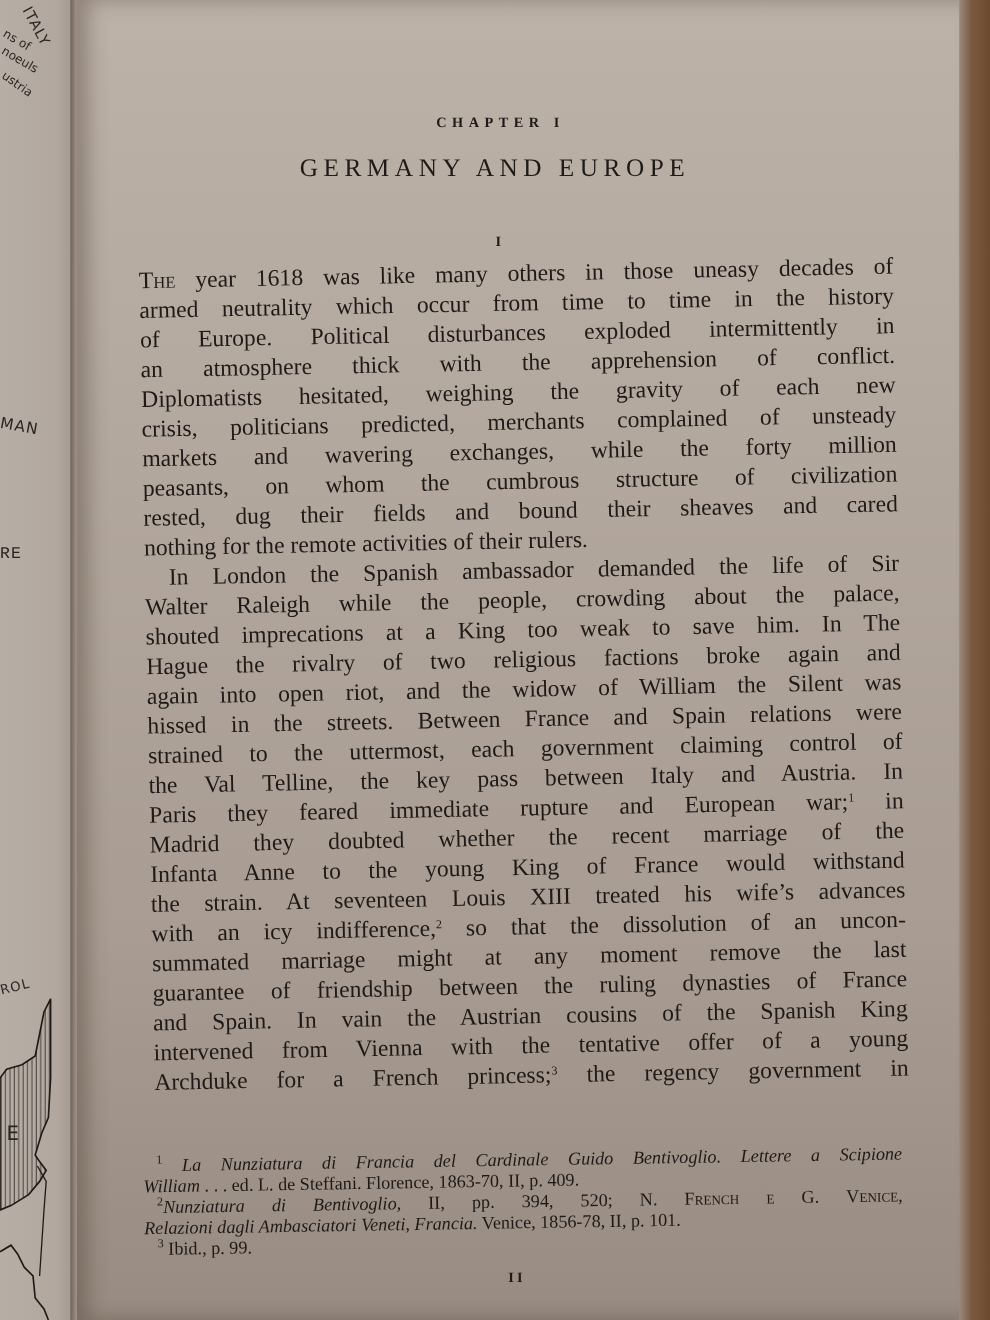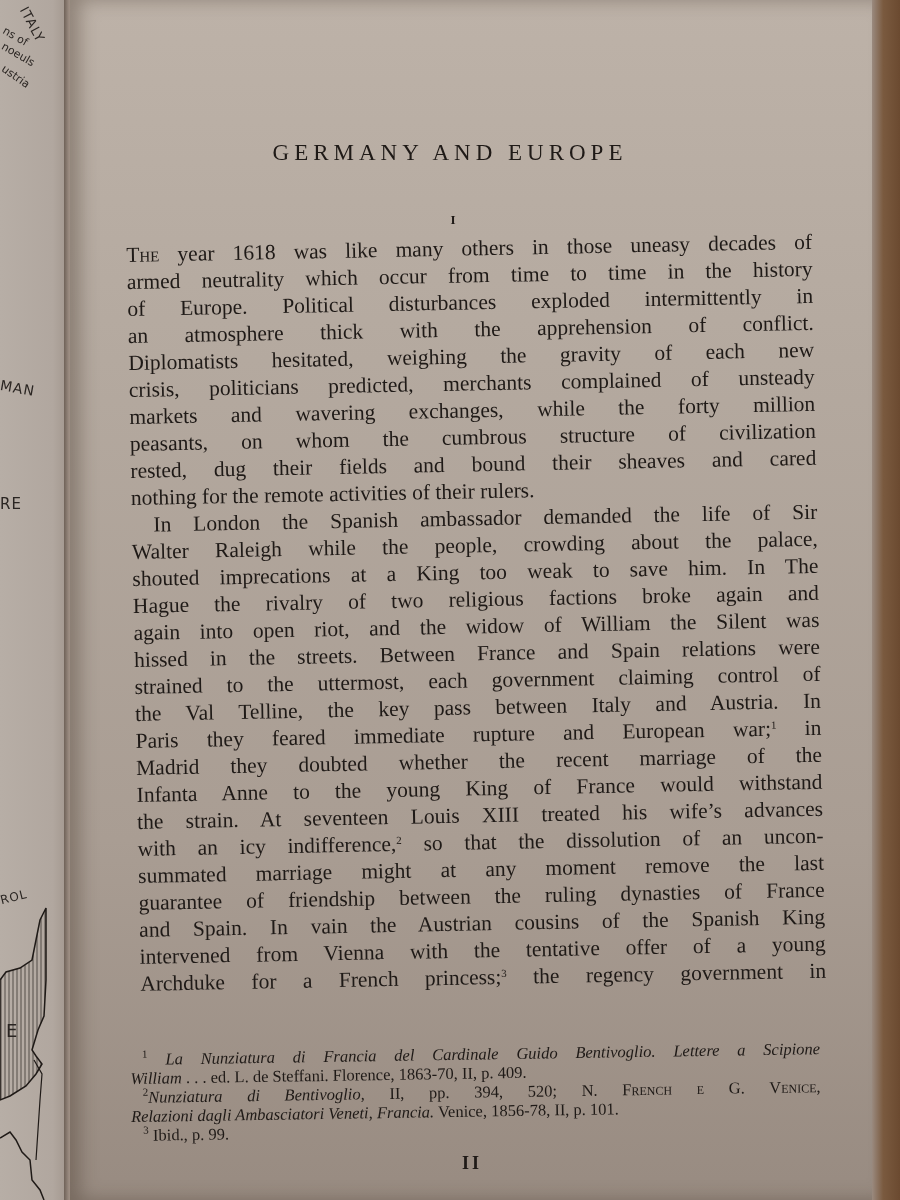--- a/index.html
+++ b/index.html
@@ -18,21 +18,21 @@
       position: absolute; left: 64px; top: 0; width: 8px; height: 1200px;
       background: linear-gradient(90deg, #6f6258 0%, #9a8b80 60%, #a69689 100%);
     }
     .map-label {
       position: absolute; font-family: "DejaVu Sans", sans-serif; color: #2a2522;
       font-size: 14px; letter-spacing: 1px; white-space: nowrap;
     }
     .map-label.italy { top: 4px; left: 4px; transform: rotate(62deg); transform-origin: left top; font-size: 13px; left: 30px; }
     .map-label.small { font-size: 11px; letter-spacing: 0; }
     .map-label.man { top: 380px; left: 0; transform: rotate(10deg); }
-    .map-label.re { top: 495px; left: 0; font-size: 15px; }
+    .map-label.re { top: 495px; left: 0; font-size: 15px; font-family: Liberation Mono, monospace; }
     .map-label.rol { top: 890px; left: 0; transform: rotate(-14deg); font-size: 12px; }
     .map-label.e { top: 1020px; left: 6px; font-size: 18px; }
     .map-svg { position: absolute; left: 0; top: 860px; width: 66px; height: 340px; }
 
     
     .page {
       position: absolute; left: 70px; top: 0; width: 808px; height: 1200px;
       background: linear-gradient(180deg, #bdb2a8 0%, #b4a99f 30%, #a99d93 70%, #988b81 100%);
       box-shadow: inset 10px 0 18px rgba(60,45,35,0.35);
     }
@@ -68,21 +68,21 @@
     .footnotes {
       position: absolute; top: 1050px; left: 130px; width: 690px;
       font-size: 16.5px; line-height: 19px;
       transform: rotate(-0.9deg); transform-origin: left top;
     }
     .footnotes .fn { display: block; white-space: nowrap; }
     .footnotes .fn.indent { padding-left: 12px; }
     .footnotes .fn.justify { text-align: justify; text-align-last: justify; }
     .footnotes i { font-style: italic; }
     .page-number {
-      position: absolute; top: 1153px; left: 462px; font-size: 18px; font-weight: bold; letter-spacing: 3px;
+      position: absolute; top: 1153px; left: 462px; font-size: 13px; font-weight: bold; letter-spacing: 3px;
     }
   </style>
 </head>
 <body>
 
 <div class="scene">
 
   <div class="left-page">
     <span class="map-label italy">ITALY</span>
     <span class="map-label small" style="top:30px;left:2px;transform:rotate(30deg);">ns of</span>
@@ -101,20 +101,21 @@
       <path d="M0 278 L10 272 L16 280 L22 292 L30 300 L32 320 L40 330 L44 340" fill="none" stroke="#1f1a17" stroke-width="1.5"></path>
       <path d="M34 200 L42 214 L40 240 L38 270 L36 300" fill="none" stroke="#1f1a17" stroke-width="1.2"></path>
     </svg>
     <span class="map-label e">E</span>
   </div>
   <div class="gutter"></div>
 
   <div class="page"></div>
   <div class="right-edge"></div>
 
+  <div class="text chapter-label">CHAPTER I</div>
   <div class="text chapter-title">GERMANY AND EUROPE</div>
   <div class="text section-num">I</div>
 
   <div class="text body">
     <span class="line"><span class="sc">The</span><span> year 1618 was like many others in those uneasy decades of</span></span>
     <span class="line">armed neutrality which occur from time to time in the history</span>
     <span class="line">of Europe.  Political disturbances exploded intermittently in</span>
     <span class="line">an atmosphere thick with the apprehension of conflict.</span>
     <span class="line">Diplomatists hesitated, weighing the gravity of each new</span>
     <span class="line">crisis, politicians predicted, merchants complained of unsteady</span>

